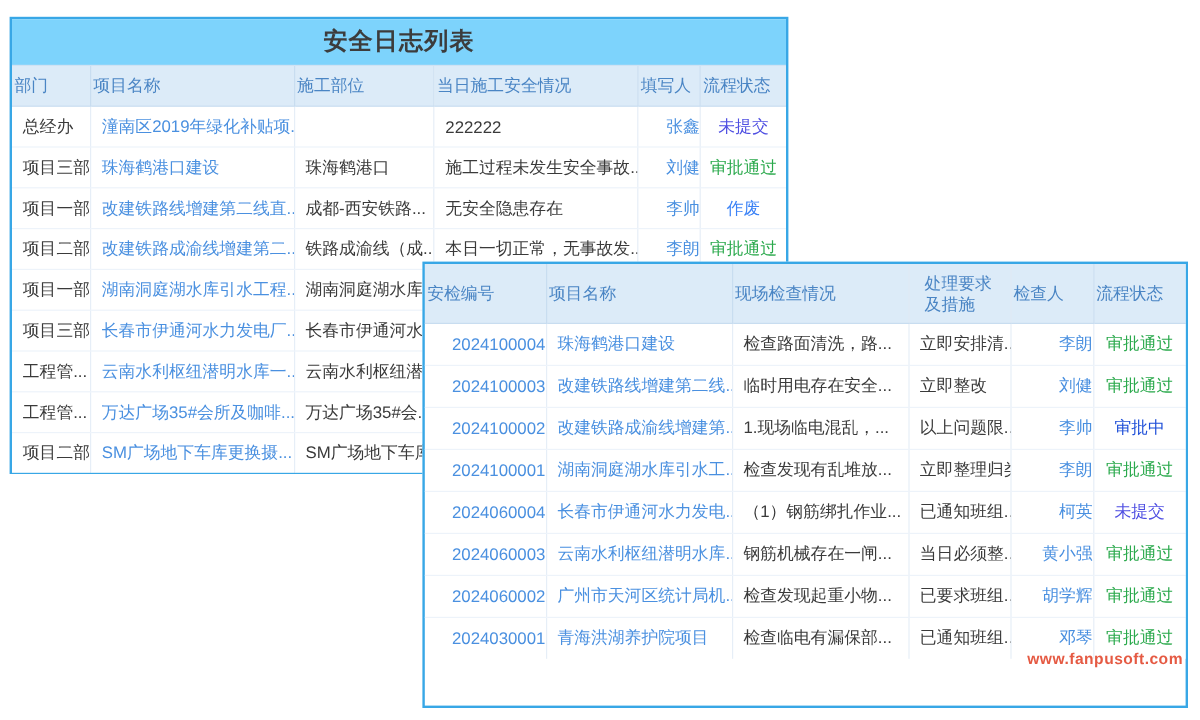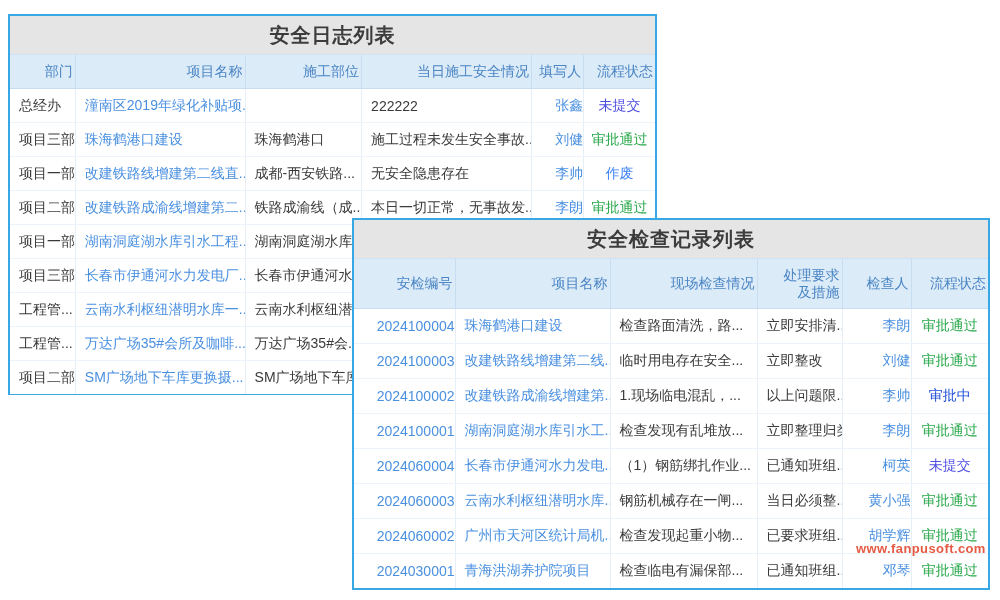--- a/index.html
+++ b/index.html
@@ -5,25 +5,25 @@
   html,body{margin:0;padding:0;}
   body{
     width:1000px;height:600px;overflow:hidden;background:#ffffff;position:relative;
     font-family:"Liberation Sans","DejaVu Sans",sans-serif;
   }
   .card{
     position:absolute;background:#fff;border:2px solid #38a7e6;box-sizing:border-box;
   }
   .card-title{
     height:38px;line-height:38px;text-align:center;font-size:20px;font-weight:bold;
-    color:#3c3c3c;border-bottom:1px solid #cfe2f3;letter-spacing:1px;background:#e5e5e5;
+    color:#3c3c3c;border-bottom:1px solid #cfe2f3;letter-spacing:1px;background:#7dd3fc;
   }
   table{border-collapse:collapse;table-layout:fixed;width:100%;}
   th{
-    background:#dcebf8;color:#4a85c4;font-weight:normal;font-size:14px;text-align:right;
+    background:#dcebf8;color:#4a85c4;font-weight:normal;font-size:14px;text-align:left;
     border-right:1px solid #c8ddf0;border-bottom:1px solid #c8ddf0;
     overflow:hidden;padding:0 2px;
   }
   td{
     font-size:14px;color:#3a3a3a;border-right:1px solid #e6eef7;border-bottom:1px solid #edf3fa;
     overflow:hidden;white-space:nowrap;padding:0;background:#fff;
   }
   th:last-child,td:last-child{border-right:none;}
   tr:last-child td{border-bottom:none;}
   .t1 th{height:33px;}
@@ -144,21 +144,20 @@
         <td class="pl">SM广场地下车库</td>
         <td class="pl"></td>
         <td class="ctr link"></td>
         <td class="status" style="color: rgb(58, 58, 58);"></td>
       </tr>
     </tbody>
   </table>
 </div>
 
 <div class="card card-check">
-  <div class="card-title">安全检查记录列表</div>
   <table class="t2">
     <colgroup>
         <col style="width:101px">
         <col style="width:155px">
         <col style="width:147px">
         <col style="width:85px">
         <col style="width:69px">
         <col style="width:77px">
       </colgroup>
     <thead>

